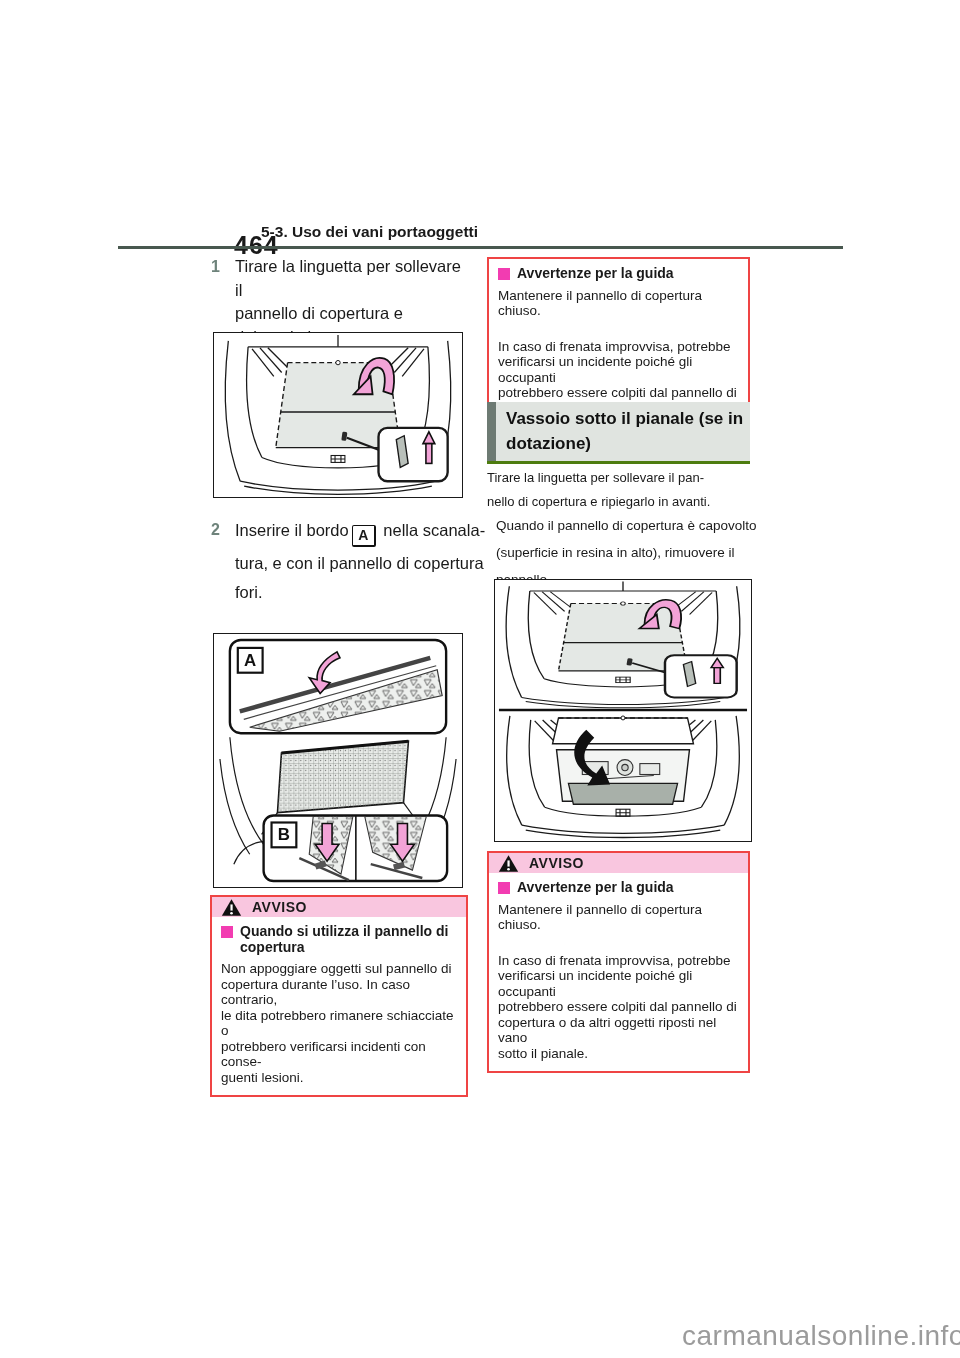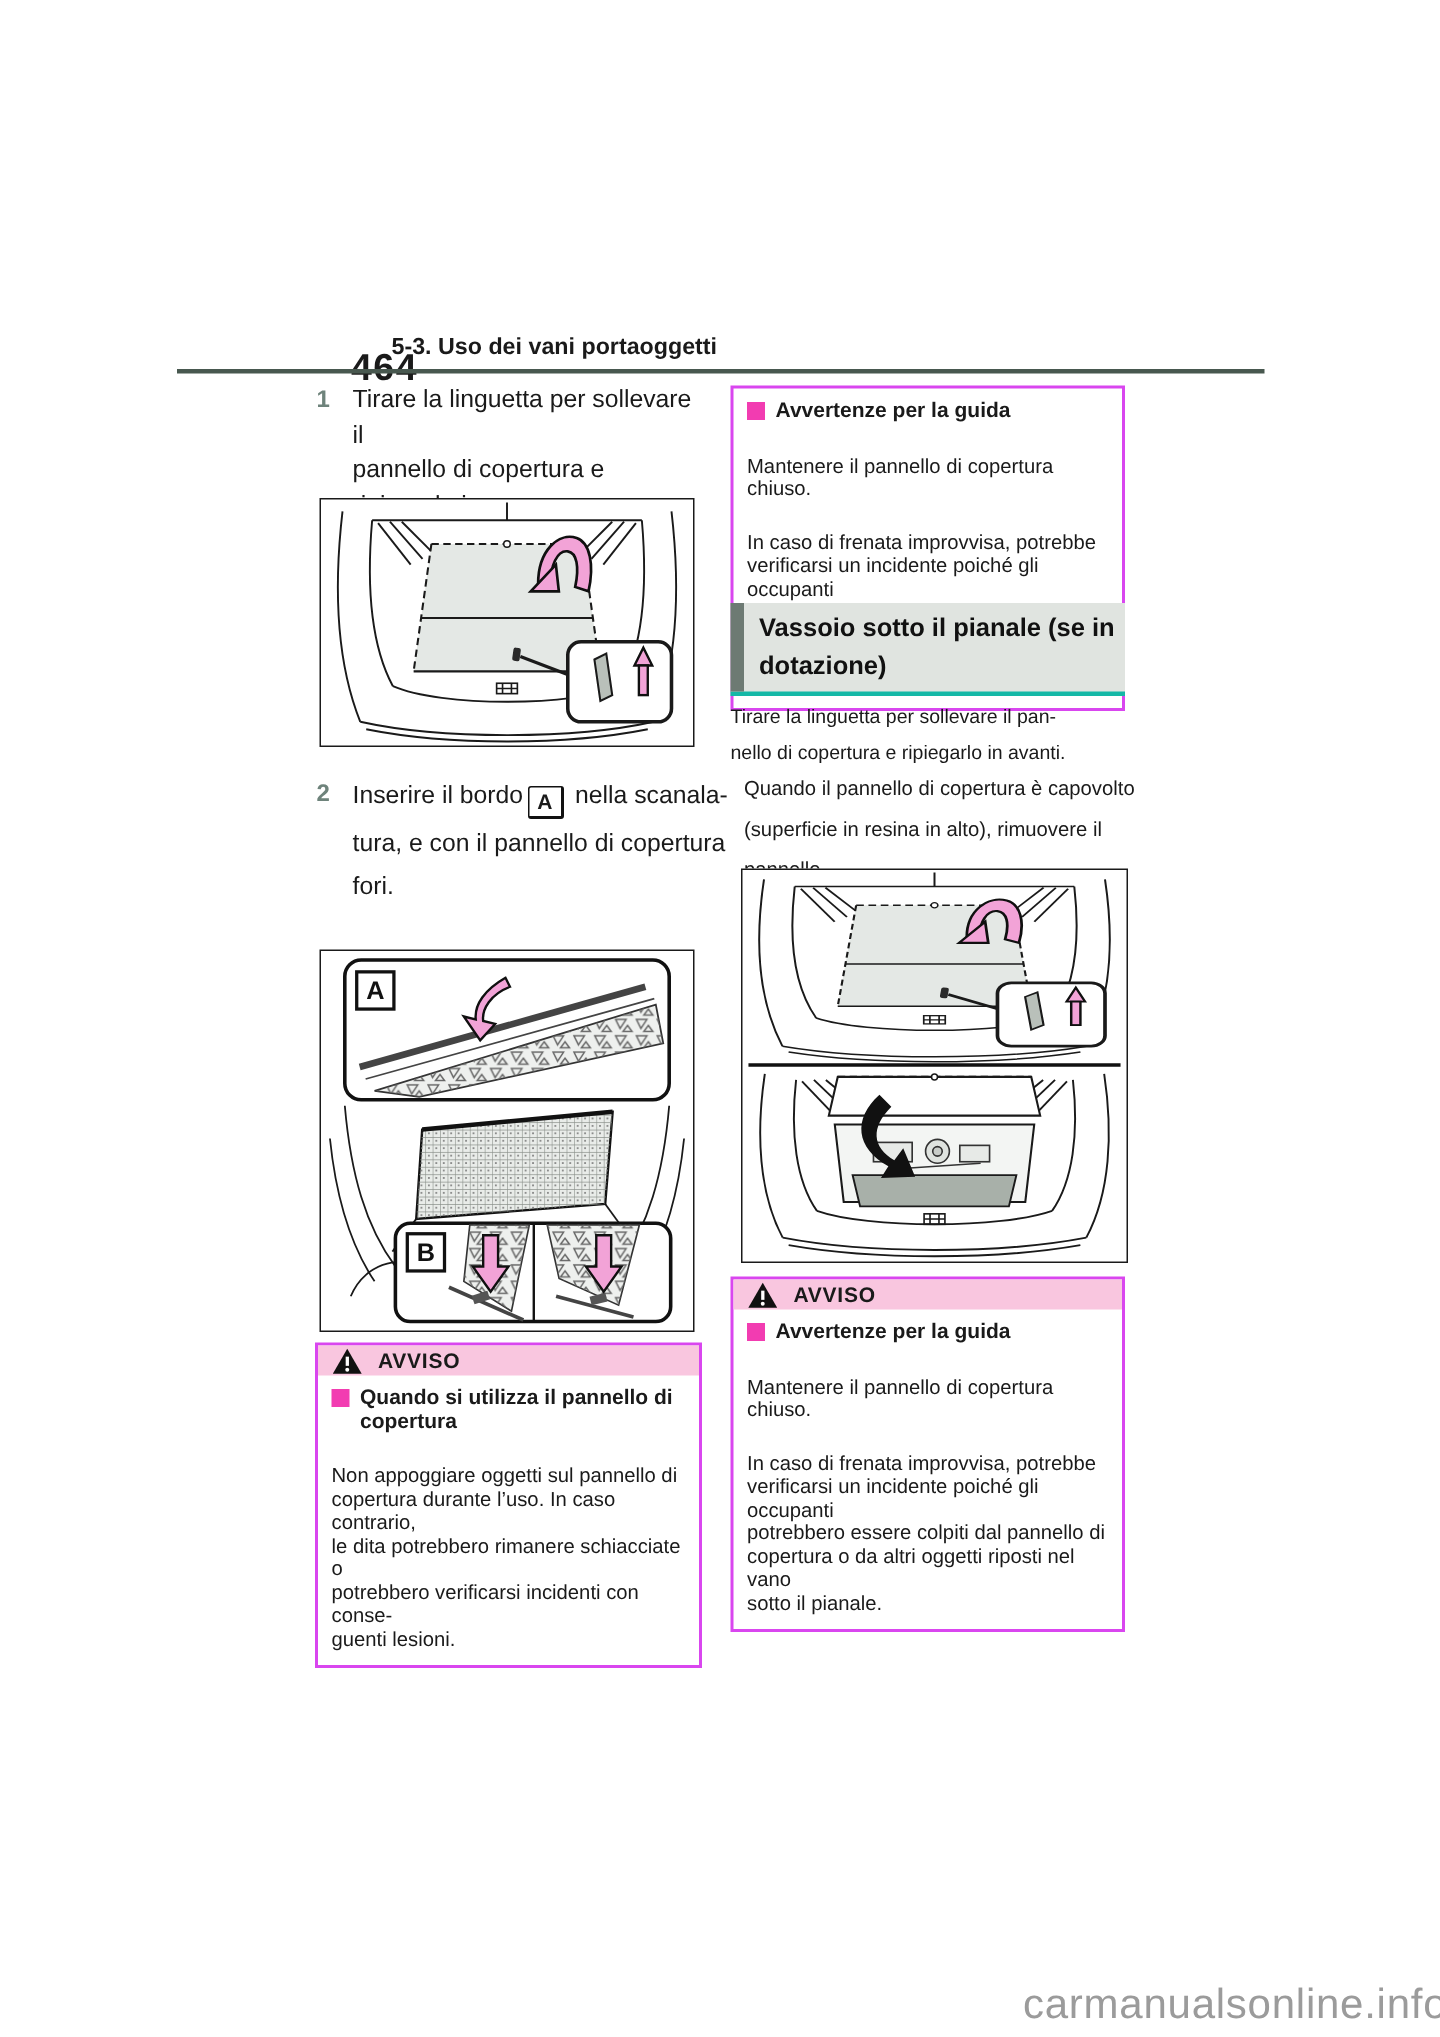--- a/index.html
+++ b/index.html
@@ -25,37 +25,37 @@
           text-align:center;font-weight:bold;font-size:14px;vertical-align:-4px;margin:0 3px;background:#fff;}
 
   
   .figure{position:absolute;border:1.6px solid #1a1a1a;background:#fff;box-sizing:border-box;}
   .figure svg{display:block;width:100%;height:100%;}
   #fig1{left:213px;top:332px;width:250px;height:166px;}
   #fig2{left:213px;top:633px;width:250px;height:255px;}
   #fig3{left:494px;top:579px;width:258px;height:263px;}
 
   
-  .pinkbox{position:absolute;border:2px solid #d946ef;background:#fff;box-sizing:border-box;}
+  .pinkbox{position:absolute;border:2px solid #ef4444;background:#fff;box-sizing:border-box;}
   .avviso-header{background:#f9c6df;height:20px;display:flex;align-items:center;gap:10px;padding-left:9px;}
   .warn-tri{width:21px;height:19px;flex:none;}
   .avviso-label{font-size:14px;font-weight:bold;letter-spacing:.5px;}
   .box-body{padding:7px 9px 10px 9px;}
   .note-title{display:flex;gap:7px;font-weight:bold;font-size:14px;line-height:15.5px;}
   .bullet{width:12px;height:12px;background:#f23cb1;flex:none;margin-top:2px;}
   .note-title .tt{white-space:pre-line;}
-  .note-text{font-size:13.5px;line-height:15.5px;white-space:pre-line;margin-top:21px;}
+  .note-text{font-size:13.5px;line-height:15.5px;white-space:pre-line;margin-top:6px;}
   .note-text + .note-text{margin-top:20px;}
   #note-box{left:487px;top:257px;width:263px;}
   #avviso-left{left:210px;top:895px;width:258px;}
   #avviso-right{left:487px;top:851px;width:263px;}
 
   
   .sec-heading{position:absolute;left:487px;top:402px;width:263px;background:#e0e4e0;
-               border-bottom:3px solid #14b8a6;display:flex;box-sizing:border-box;}
+               border-bottom:3px solid #4d7c0f;display:flex;box-sizing:border-box;}
   .sec-bar{width:9px;background:#6d7a73;flex:none;}
   .sec-heading h2{margin:0;padding:4px 4px 5px 10px;font-size:17px;line-height:25px;
                   font-weight:bold;color:#111;white-space:pre-line;}
 
   
   #r-para1{position:absolute;left:487px;top:466px;width:272px;font-size:13px;line-height:23.5px;white-space:pre-line;}
   #r-para2{position:absolute;left:496px;top:512px;width:272px;font-size:13.5px;line-height:27px;white-space:pre-line;}
 
   
   .watermark{position:absolute;left:682px;top:1320px;font-size:28px;color:#9b9b9b;letter-spacing:.5px;}

